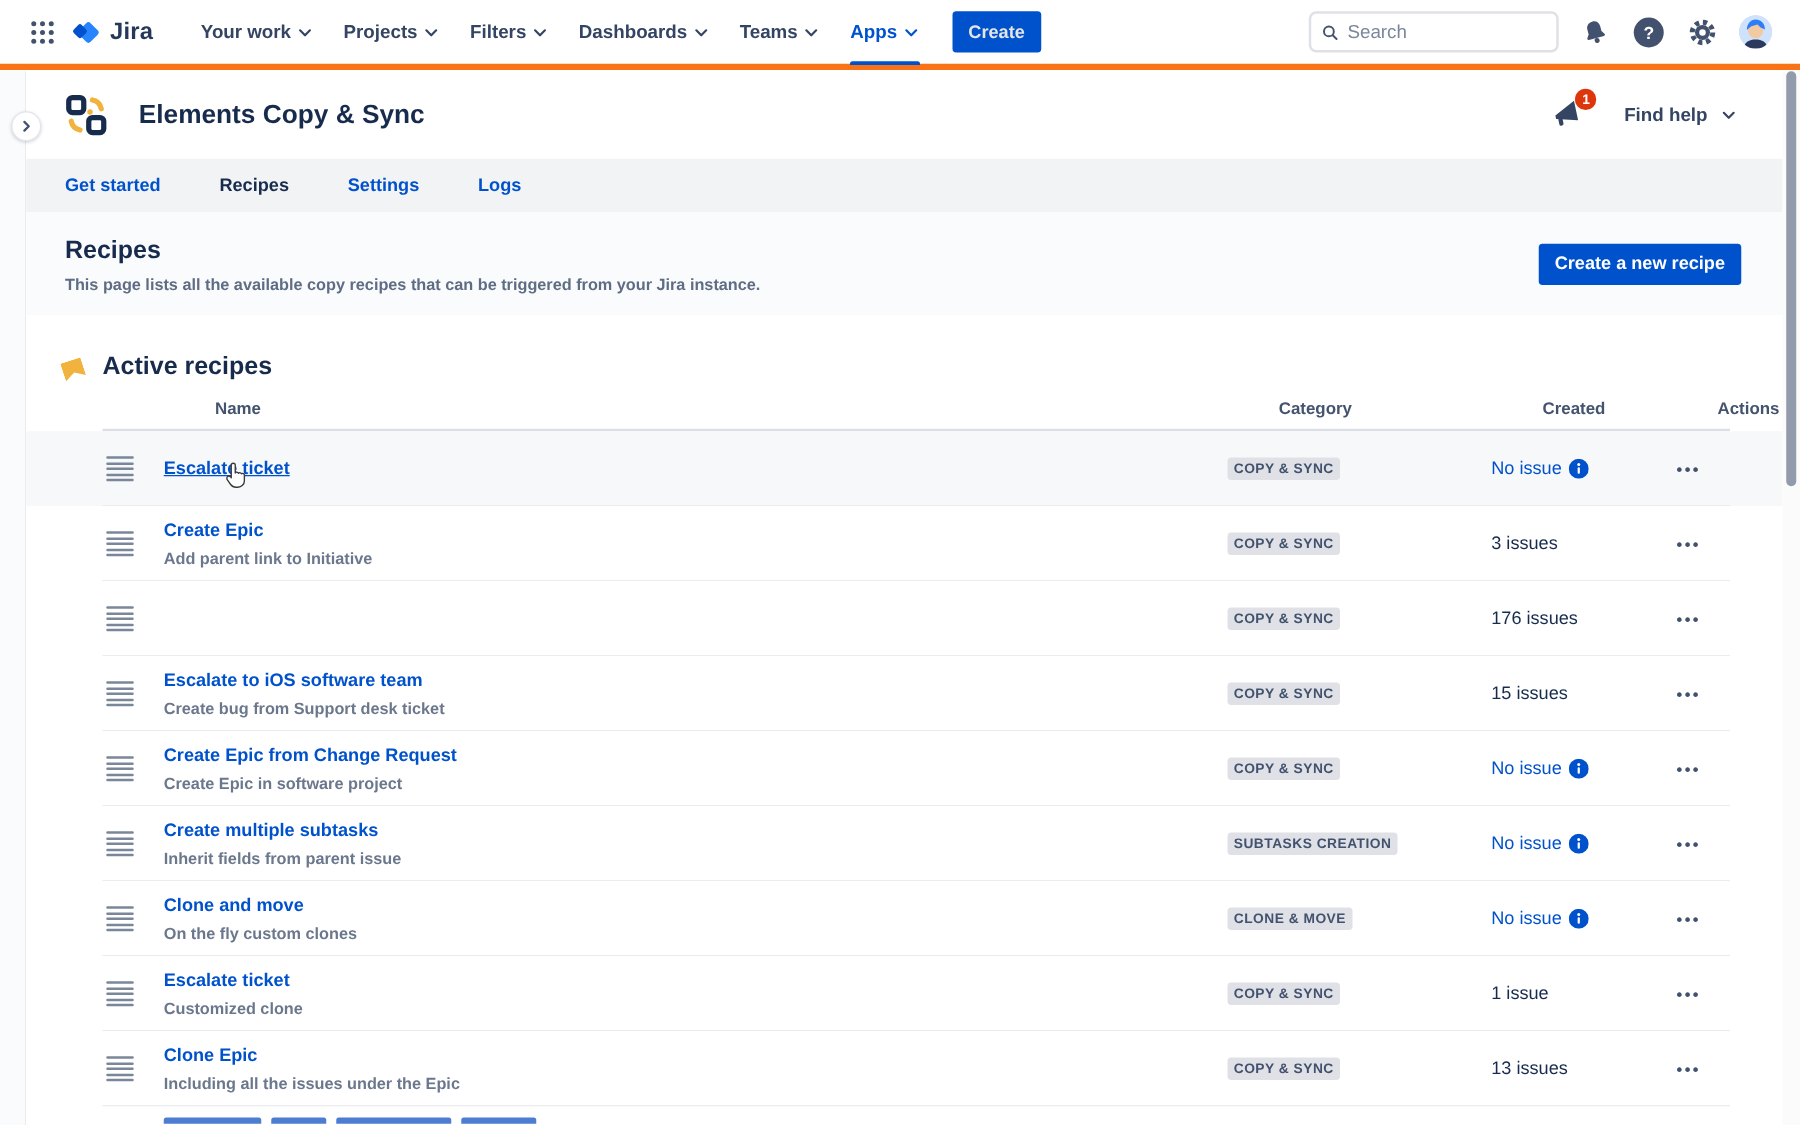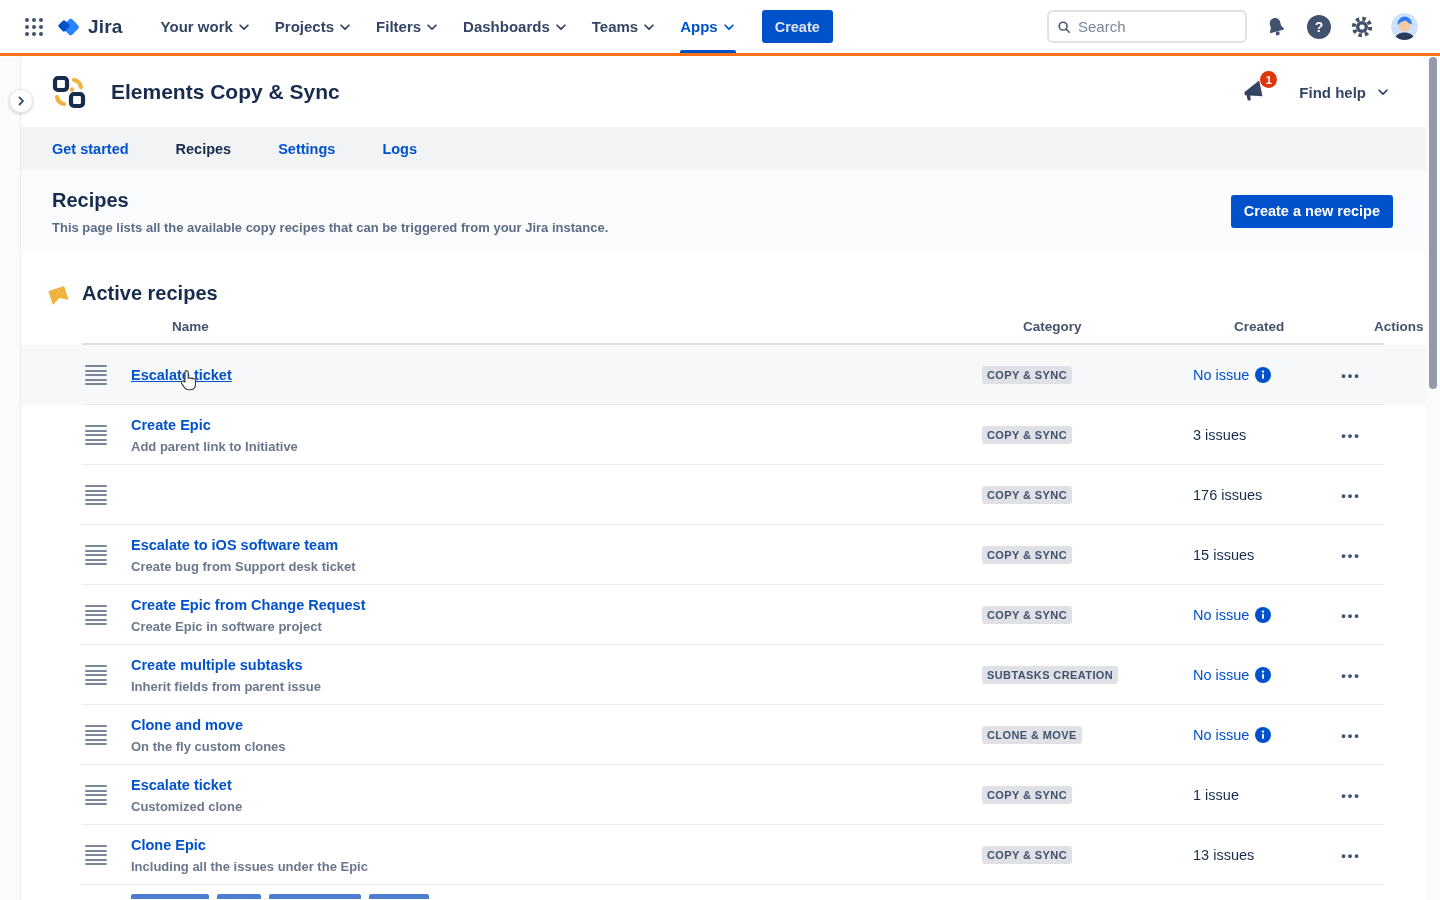--- a/index.html
+++ b/index.html
@@ -1,21 +1,21 @@
 <!DOCTYPE html>
 <html><head>
 <meta charset="utf-8">
 <style>
   * { margin:0; padding:0; box-sizing:border-box; }
   html,body { width:1440px; height:900px; overflow:hidden; background:#fff;
               font-family:"Liberation Sans", sans-serif; }
 
   
   .topnav { position:absolute; top:0; left:0; width:1440px; height:56px; background:#fff;
-            border-bottom:3px solid #f97316; display:flex; align-items:center; padding:0 22px 0 18px; z-index:30; }
+            border-bottom:5px solid #f97316; display:flex; align-items:center; padding:0 22px 0 18px; z-index:30; }
   .appswitcher { width:32px; height:32px; display:flex; align-items:center; justify-content:center; border-radius:4px; cursor:pointer; }
   .jira-logo { display:flex; align-items:center; margin-left:8px; margin-right:26px; cursor:pointer; }
   .jira-logo-text { font-size:19px; font-weight:600; color:#253858; margin-left:6px; letter-spacing:.2px; }
   .navitem { position:relative; display:flex; align-items:center; gap:4px; margin:0 12px; height:56px;
              font-size:15px; font-weight:600; color:#344563; cursor:pointer; white-space:nowrap; }
   .navitem.active { color:#0052CC; }
   .navitem.active::after { content:""; position:absolute; left:0; right:0; bottom:2px; height:3px;
                            background:#0052CC; border-radius:2px 2px 0 0; }
   .chev { width:14px; height:14px; }
   .create-btn { margin-left:14px; height:33px; padding:0 13px; background:#0052CC; color:#e5e5e5;

